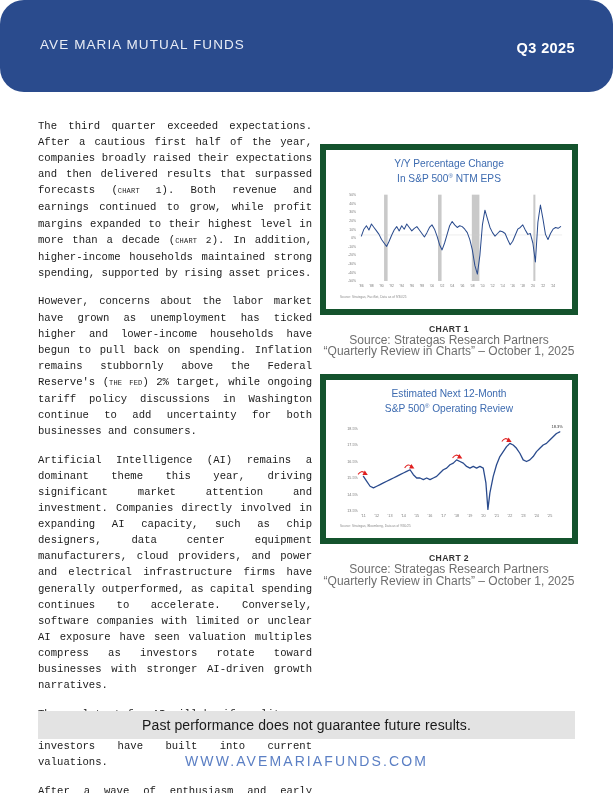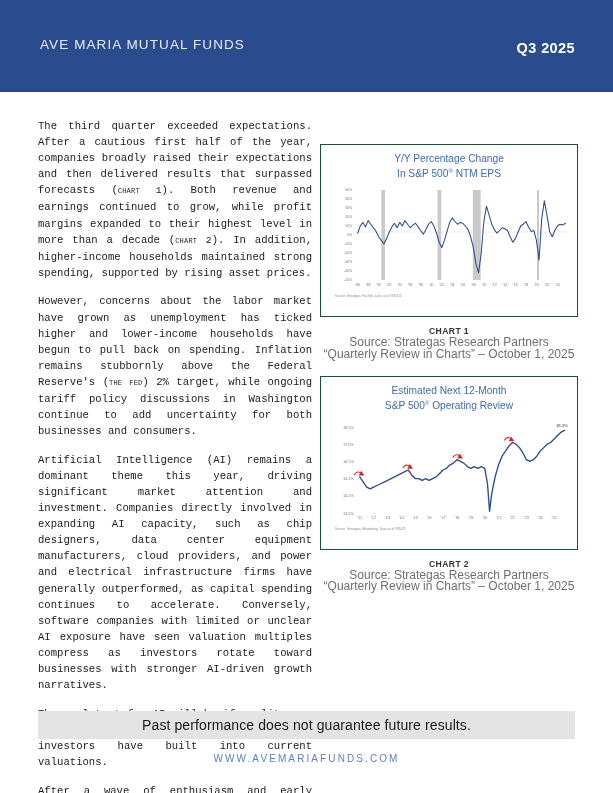--- a/index.html
+++ b/index.html
@@ -19,20 +19,21 @@
     background: #ffffff;
   }
 
   
   .header {
     position: absolute;
     top: 0; left: 0;
     width: 613px;
     height: 92px;
     background: #2a4b8d;
+    border-radius: 24px;
   }
   .header-inner {
     position: absolute;
     left: 40px; right: 38px;
     top: 38px;
   }
   .brand-line {
     font-size: 13.5px;
     letter-spacing: 1.1px;
     color: #e8ecf5;
@@ -99,23 +100,23 @@
 
   
   .col-right {
     position: absolute;
     left: 320px;
     top: 26px;
     width: 258px;
   }
 
   .chart-box {
-    border: 1px solid #14532d;
+    border: 6px solid #14532d;
     background: #ffffff;
-    padding: 7px 6px 16px 6px;
+    padding: 7px 6px 8px 6px;
     position: relative;
   }
 
   .chart-title {
     text-align: center;
     color: #3d6bb0;
     font-size: 10.2px;
     line-height: 13px;
     font-weight: 400;
     margin-bottom: 2px;
@@ -174,21 +175,21 @@
     letter-spacing: 0.1px;
   }
 
   
   .footer-url {
     position: absolute;
     left: 0;
     top: 753px;
     width: 613px;
     text-align: center;
-    font-size: 10px;
+    font-size: 14px;
     letter-spacing: 2.1px;
     color: #5b7fc4;
   }
 </style>
 </head>
 <body>
 
 <div class="page">
 
   <div class="header">

